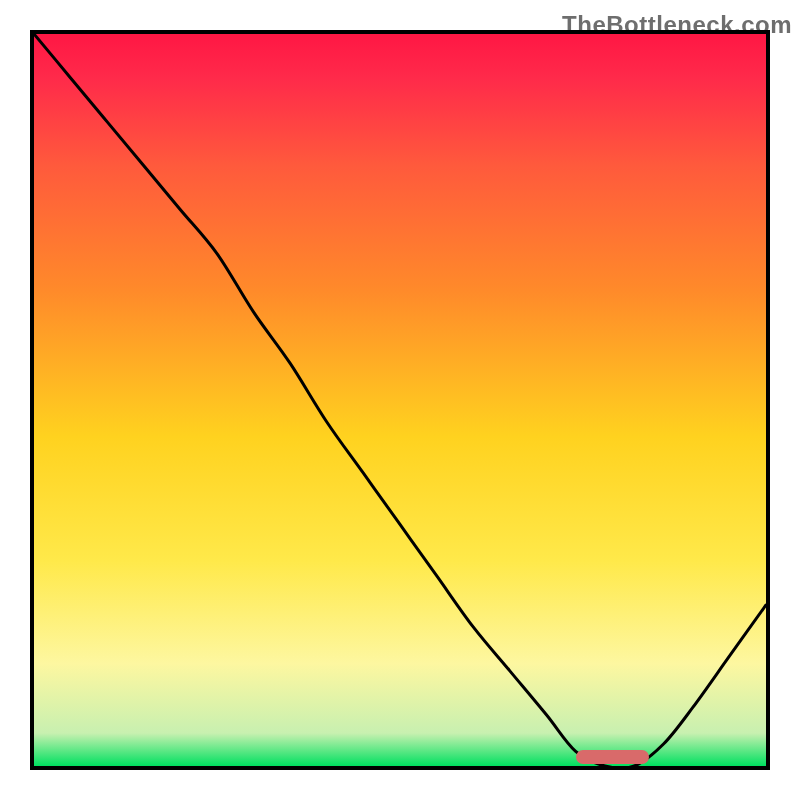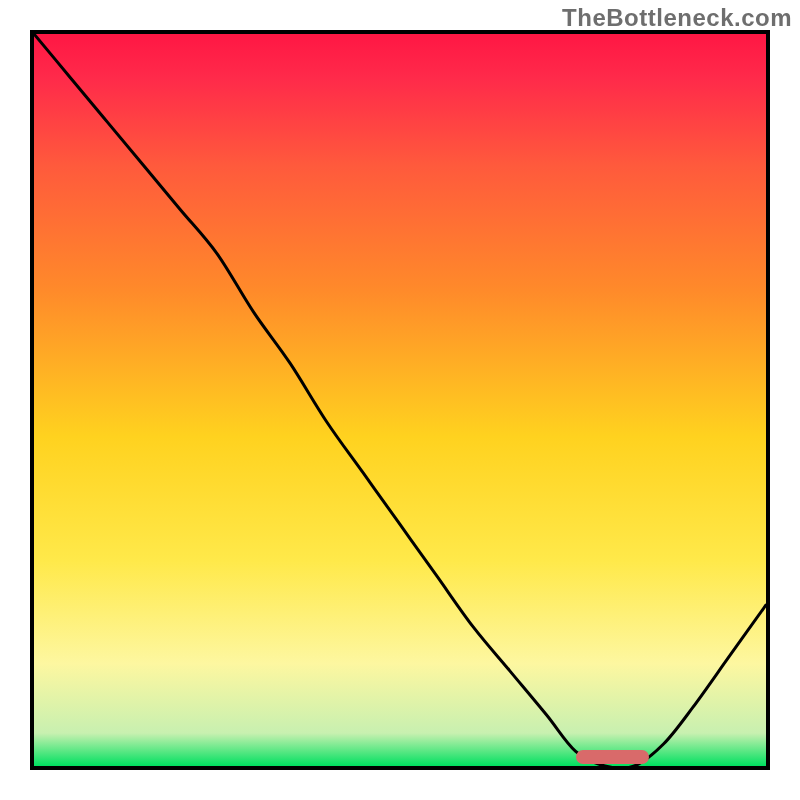--- a/index.html
+++ b/index.html
@@ -10,21 +10,21 @@
     background: #ffffff;
     overflow: hidden;
   }
   .container {
     position: relative;
     width: 800px;
     height: 800px;
   }
   .watermark {
     position: absolute;
-    top: 4px;
+    top: 11px;
     right: 8px;
     font-family: Arial, Helvetica, sans-serif;
     font-size: 24px;
     font-weight: 600;
     color: #6e6e6e;
     letter-spacing: 0.5px;
   }
   .chart-frame {
     position: absolute;
     left: 30px;

